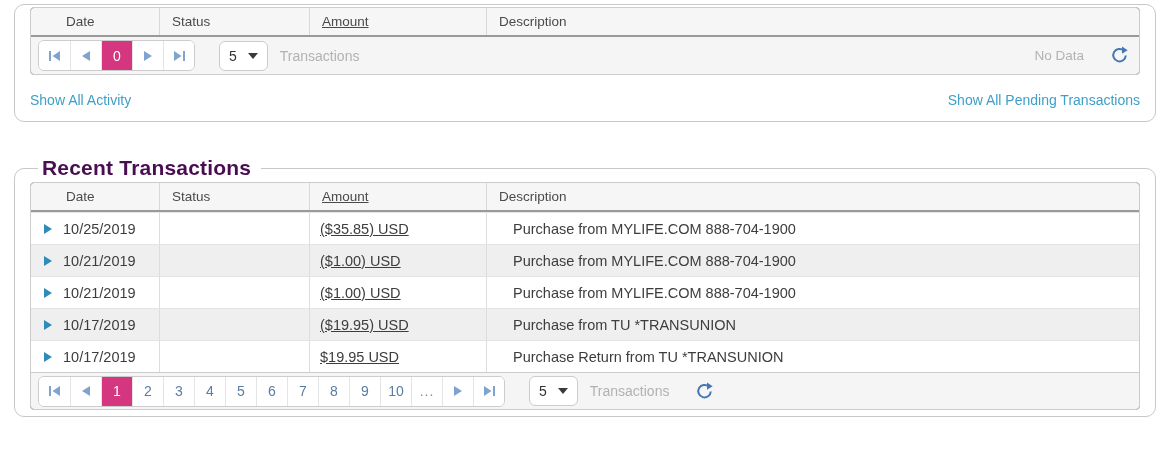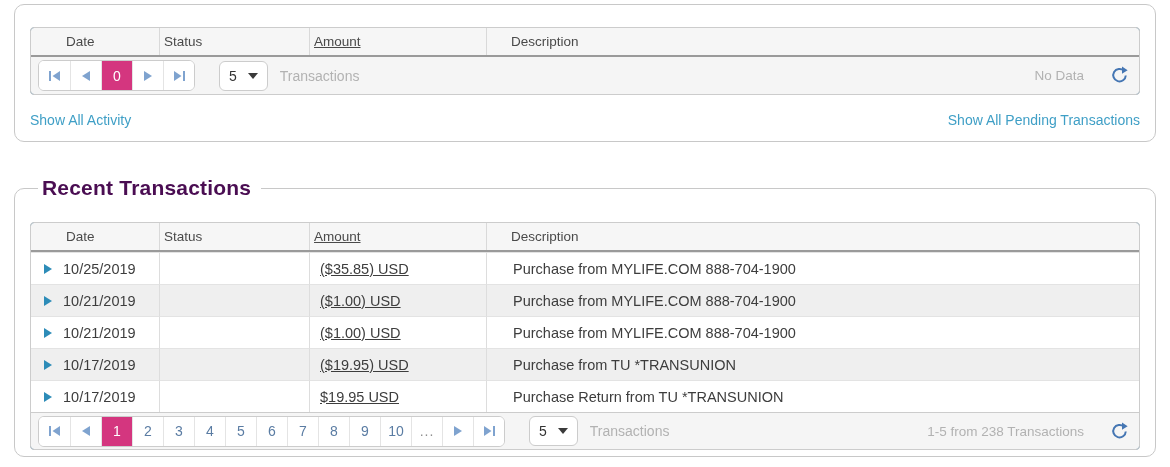--- a/index.html
+++ b/index.html
@@ -20,31 +20,31 @@
   fieldset.section{
     border:1px solid #c8c8c8;border-radius:10px;margin:0;
     padding:2px 15px 13px;
   }
   fieldset.section-recent{margin-top:34px;padding-bottom:6px;}
   legend{
     font-size:21px;font-weight:700;color:var(--title);
     padding:0 10px 0 4px;margin-left:8px;letter-spacing:.2px;
   }
   
-  .grid{border:1px solid #ccc;border-radius:4px;overflow:hidden;margin-top:20px;background:#0c4a6e;}
+  .grid{border:1px solid #ccc;border-radius:4px;overflow:hidden;margin-top:0;background:#0c4a6e;}
   .grid-header{display:flex;background:#f6f6f6;border-bottom:2px solid #9a9a9a;}
   .hcell{height:27px;line-height:27px;font-size:13.5px;color:#4a4a4a;cursor:pointer;}
   .c-date{width:128px;}
   .c-status{width:150px;}
   .c-amount{width:177px;text-decoration:underline;}
   .c-desc{flex:1;}
   .c-status,.c-amount,.c-desc{border-left:1px solid #d9d9d9;}
   .hcell.c-date{padding-left:35px;}
-  .hcell.c-status,.hcell.c-amount{padding-left:4px;}
-  .hcell.c-desc{padding-left:24px;}
+  .hcell.c-status,.hcell.c-amount{padding-left:12px;}
+  .hcell.c-desc{padding-left:12px;}
   .grid-row{display:flex;height:32px;background:#fff;font-size:14.5px;color:#3d3d3d;}
   .grid-row.alt{background:#efefef;}
   .grid-row .cell{display:flex;align-items:center;border-top:1px solid #e3e3e3;}
   .grid-row .cell.c-status,.grid-row .cell.c-amount,.grid-row .cell.c-desc{border-left:1px solid #ddd;}
   .grid-row .cell.c-status{padding-left:10px;}
   .grid-row .cell.c-amount{padding-left:10px;}
   .grid-row .cell.c-desc{padding-left:26px;}
   .expander{margin-left:13px;margin-right:11px;display:inline-flex;background:none;border:0;padding:0;cursor:pointer;}
   
   .grid-footer{
@@ -259,21 +259,20 @@
         </div>
 
         <div class="size-select">
           <span>5</span>
           <svg width="10" height="6" viewBox="0 0 10 6">
               <polygon points="0,0 10,0 5,6" fill="#3a3a3a"></polygon>
             </svg>
         </div>
 
         <span class="pager-label">Transactions</span>
-        <span class="pager-status">1-5 from 238 Transactions</span>
 
         <button class="refresh-btn">
           <svg width="19" height="19" viewBox="0 0 20 20">
             <path d="M14.6 4.9 A6.6 6.6 0 1 0 16.6 10" fill="none" stroke="#4576b3" stroke-width="2.1"></path>
             <polygon points="12.6,0.6 18.6,4.4 12.6,8.2" fill="#4576b3"></polygon>
           </svg>
         </button>
       </div>
     </div>
   </fieldset>

